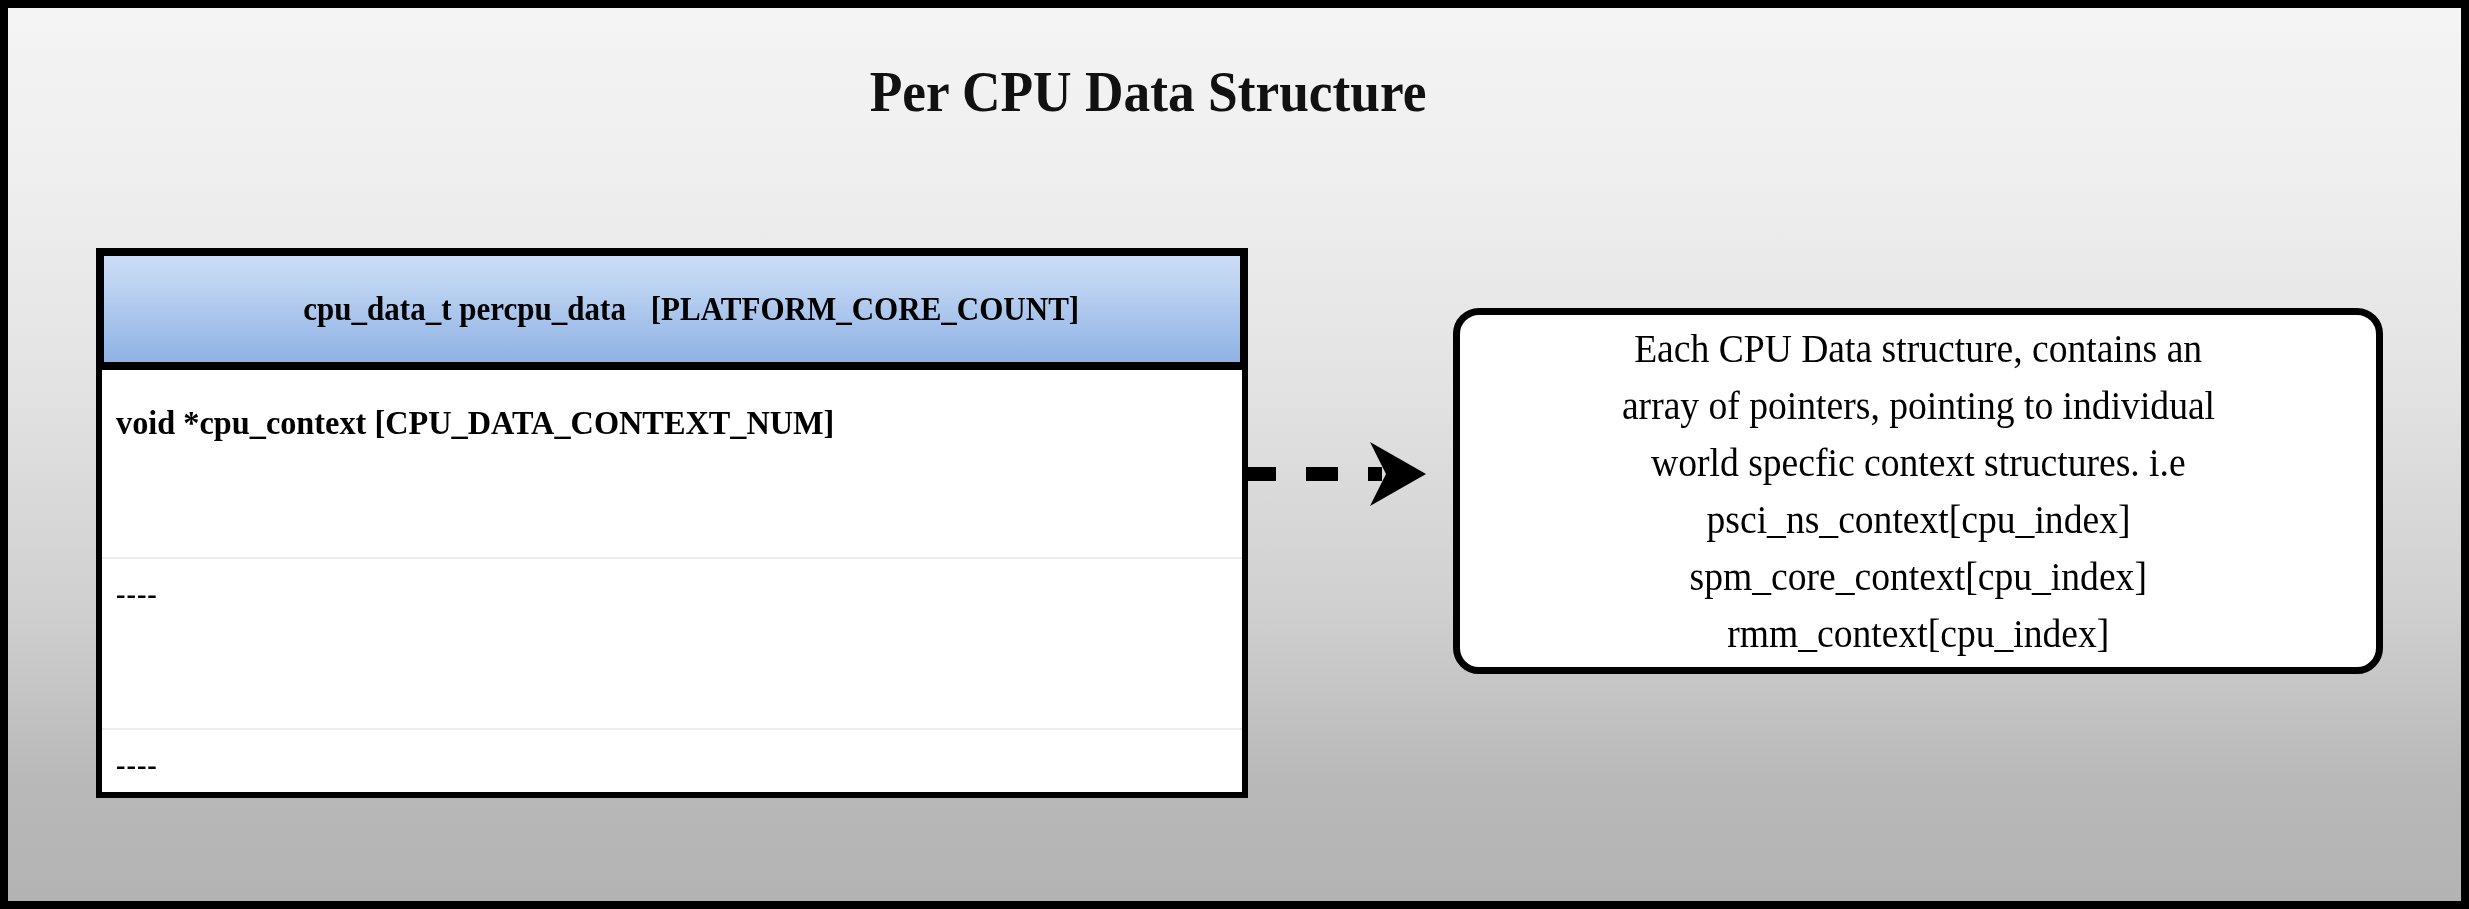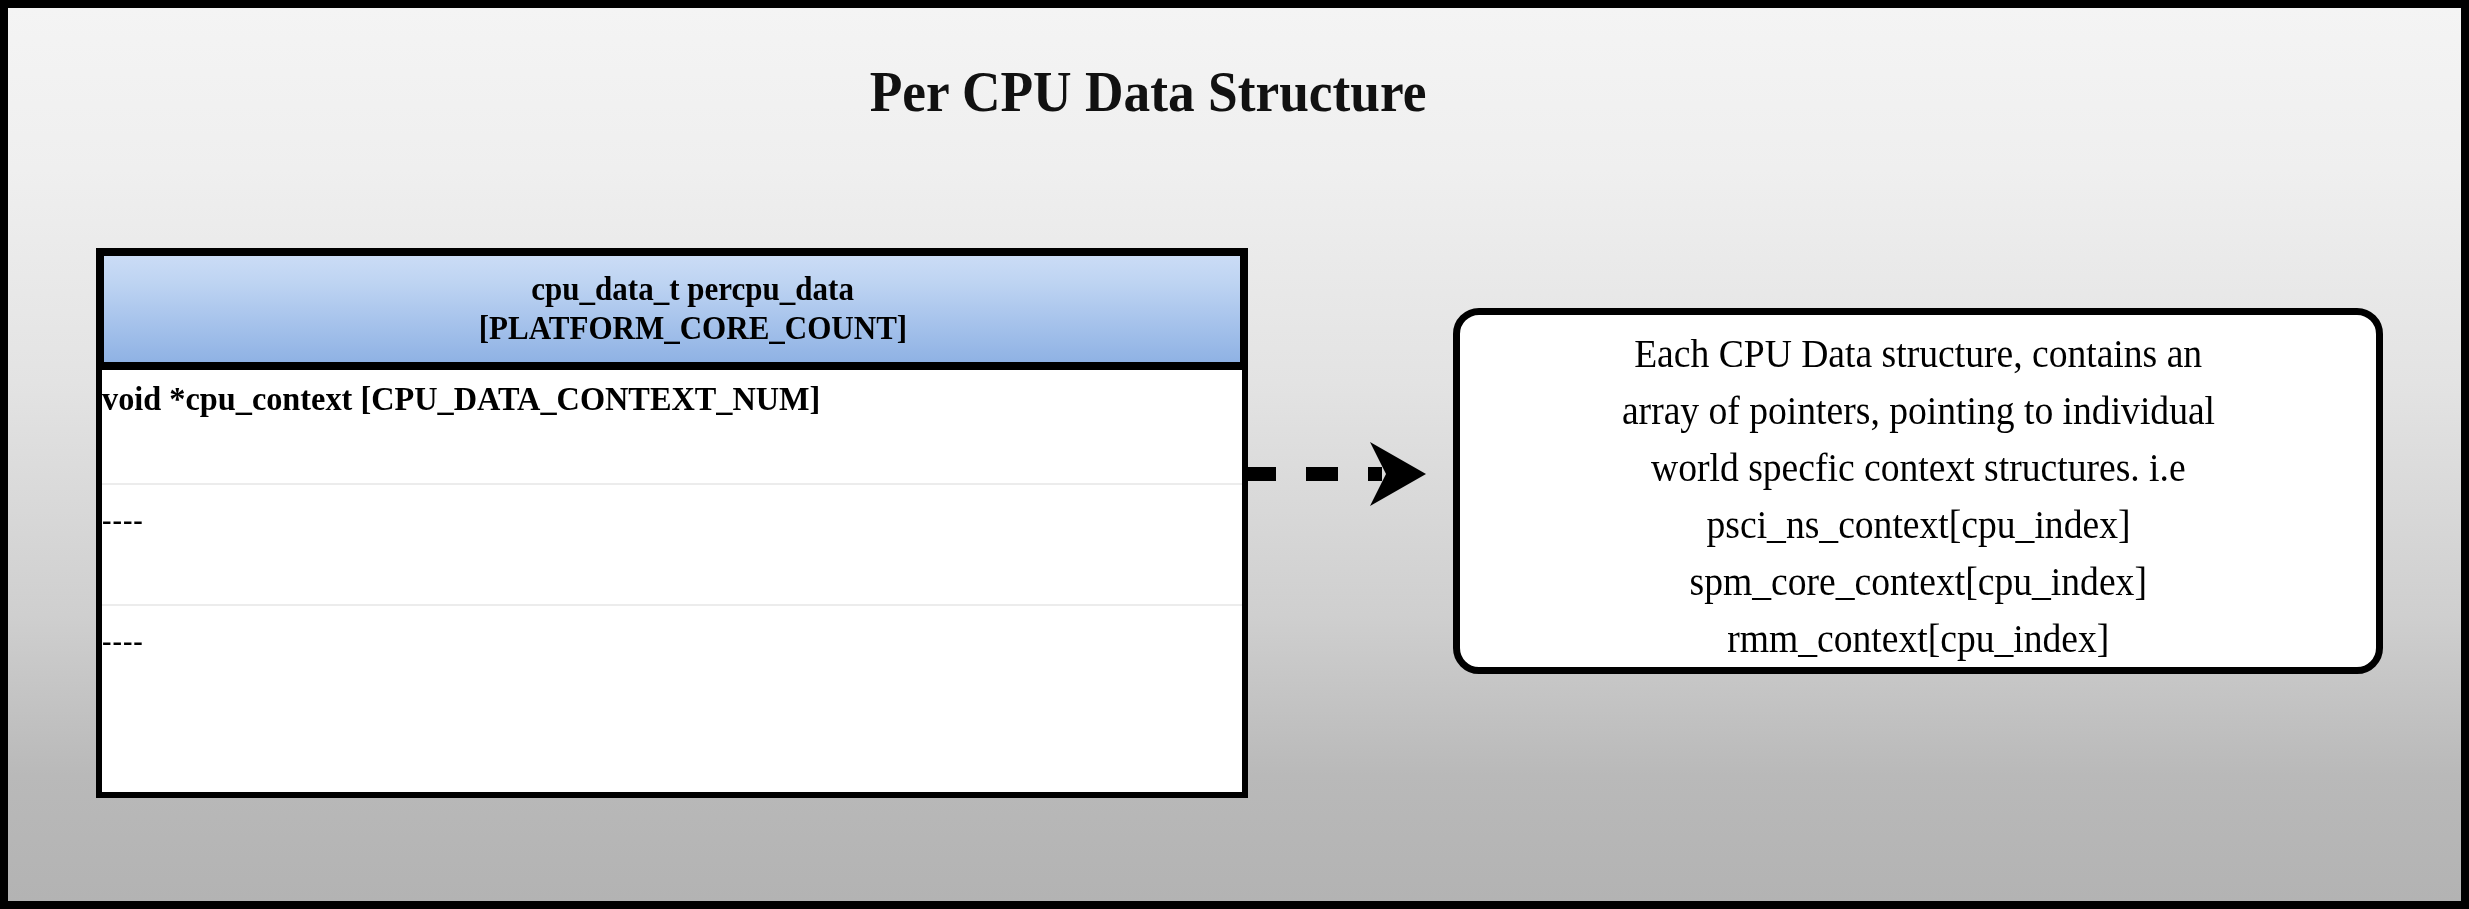--- a/index.html
+++ b/index.html
@@ -49,21 +49,21 @@
   #struct-header {
     position: absolute;
     left: 0;
     top: 0;
     width: 1152px;
     height: 122px;
     box-sizing: border-box;
     border: 8px solid #000000;
     background: linear-gradient(to bottom, #cbdcf6 0%, #bed4f2 25%, #a8c4ec 60%, #8fb2e4 100%);
     display: flex;
-    flex-direction: column;
+    flex-direction: row;
     align-items: center;
     justify-content: center;
     color: #000000;
     font-weight: bold;
     font-size: 33px;
     line-height: 39px;
     padding-left: 42px;
   }
 
   #struct-header .hl {
@@ -79,24 +79,25 @@
     height: 436px;
     box-sizing: border-box;
     border: 6px solid #000000;
     border-top: 0;
     background: #ffffff;
   }
 
   .struct-row {
     position: relative;
     box-sizing: border-box;
-    height: 121px;
-    padding-left: 0;
+    height: 147px;
+    padding-left: 14px;
     padding-top: 18px;
     color: #000000;
+    margin-top: 24px;
   }
 
   .struct-row + .struct-row {
     border-top: 2px solid #ececec;
   }
 
   .struct-row .rowtext {
     display: inline-block;
     font-size: 34px;
     font-weight: bold;
@@ -127,21 +128,21 @@
     top: 300px;
     width: 930px;
     height: 366px;
     box-sizing: border-box;
     border: 7px solid #000000;
     border-radius: 26px;
     background: #ffffff;
     display: flex;
     flex-direction: column;
     align-items: center;
-    justify-content: flex-end;
+    justify-content: center;
     color: #000000;
     font-size: 40px;
     line-height: 57px;
     text-align: center;
   }
 
   #callout .cl {
     display: block;
     white-space: nowrap;
     transform: scaleX(0.94);

